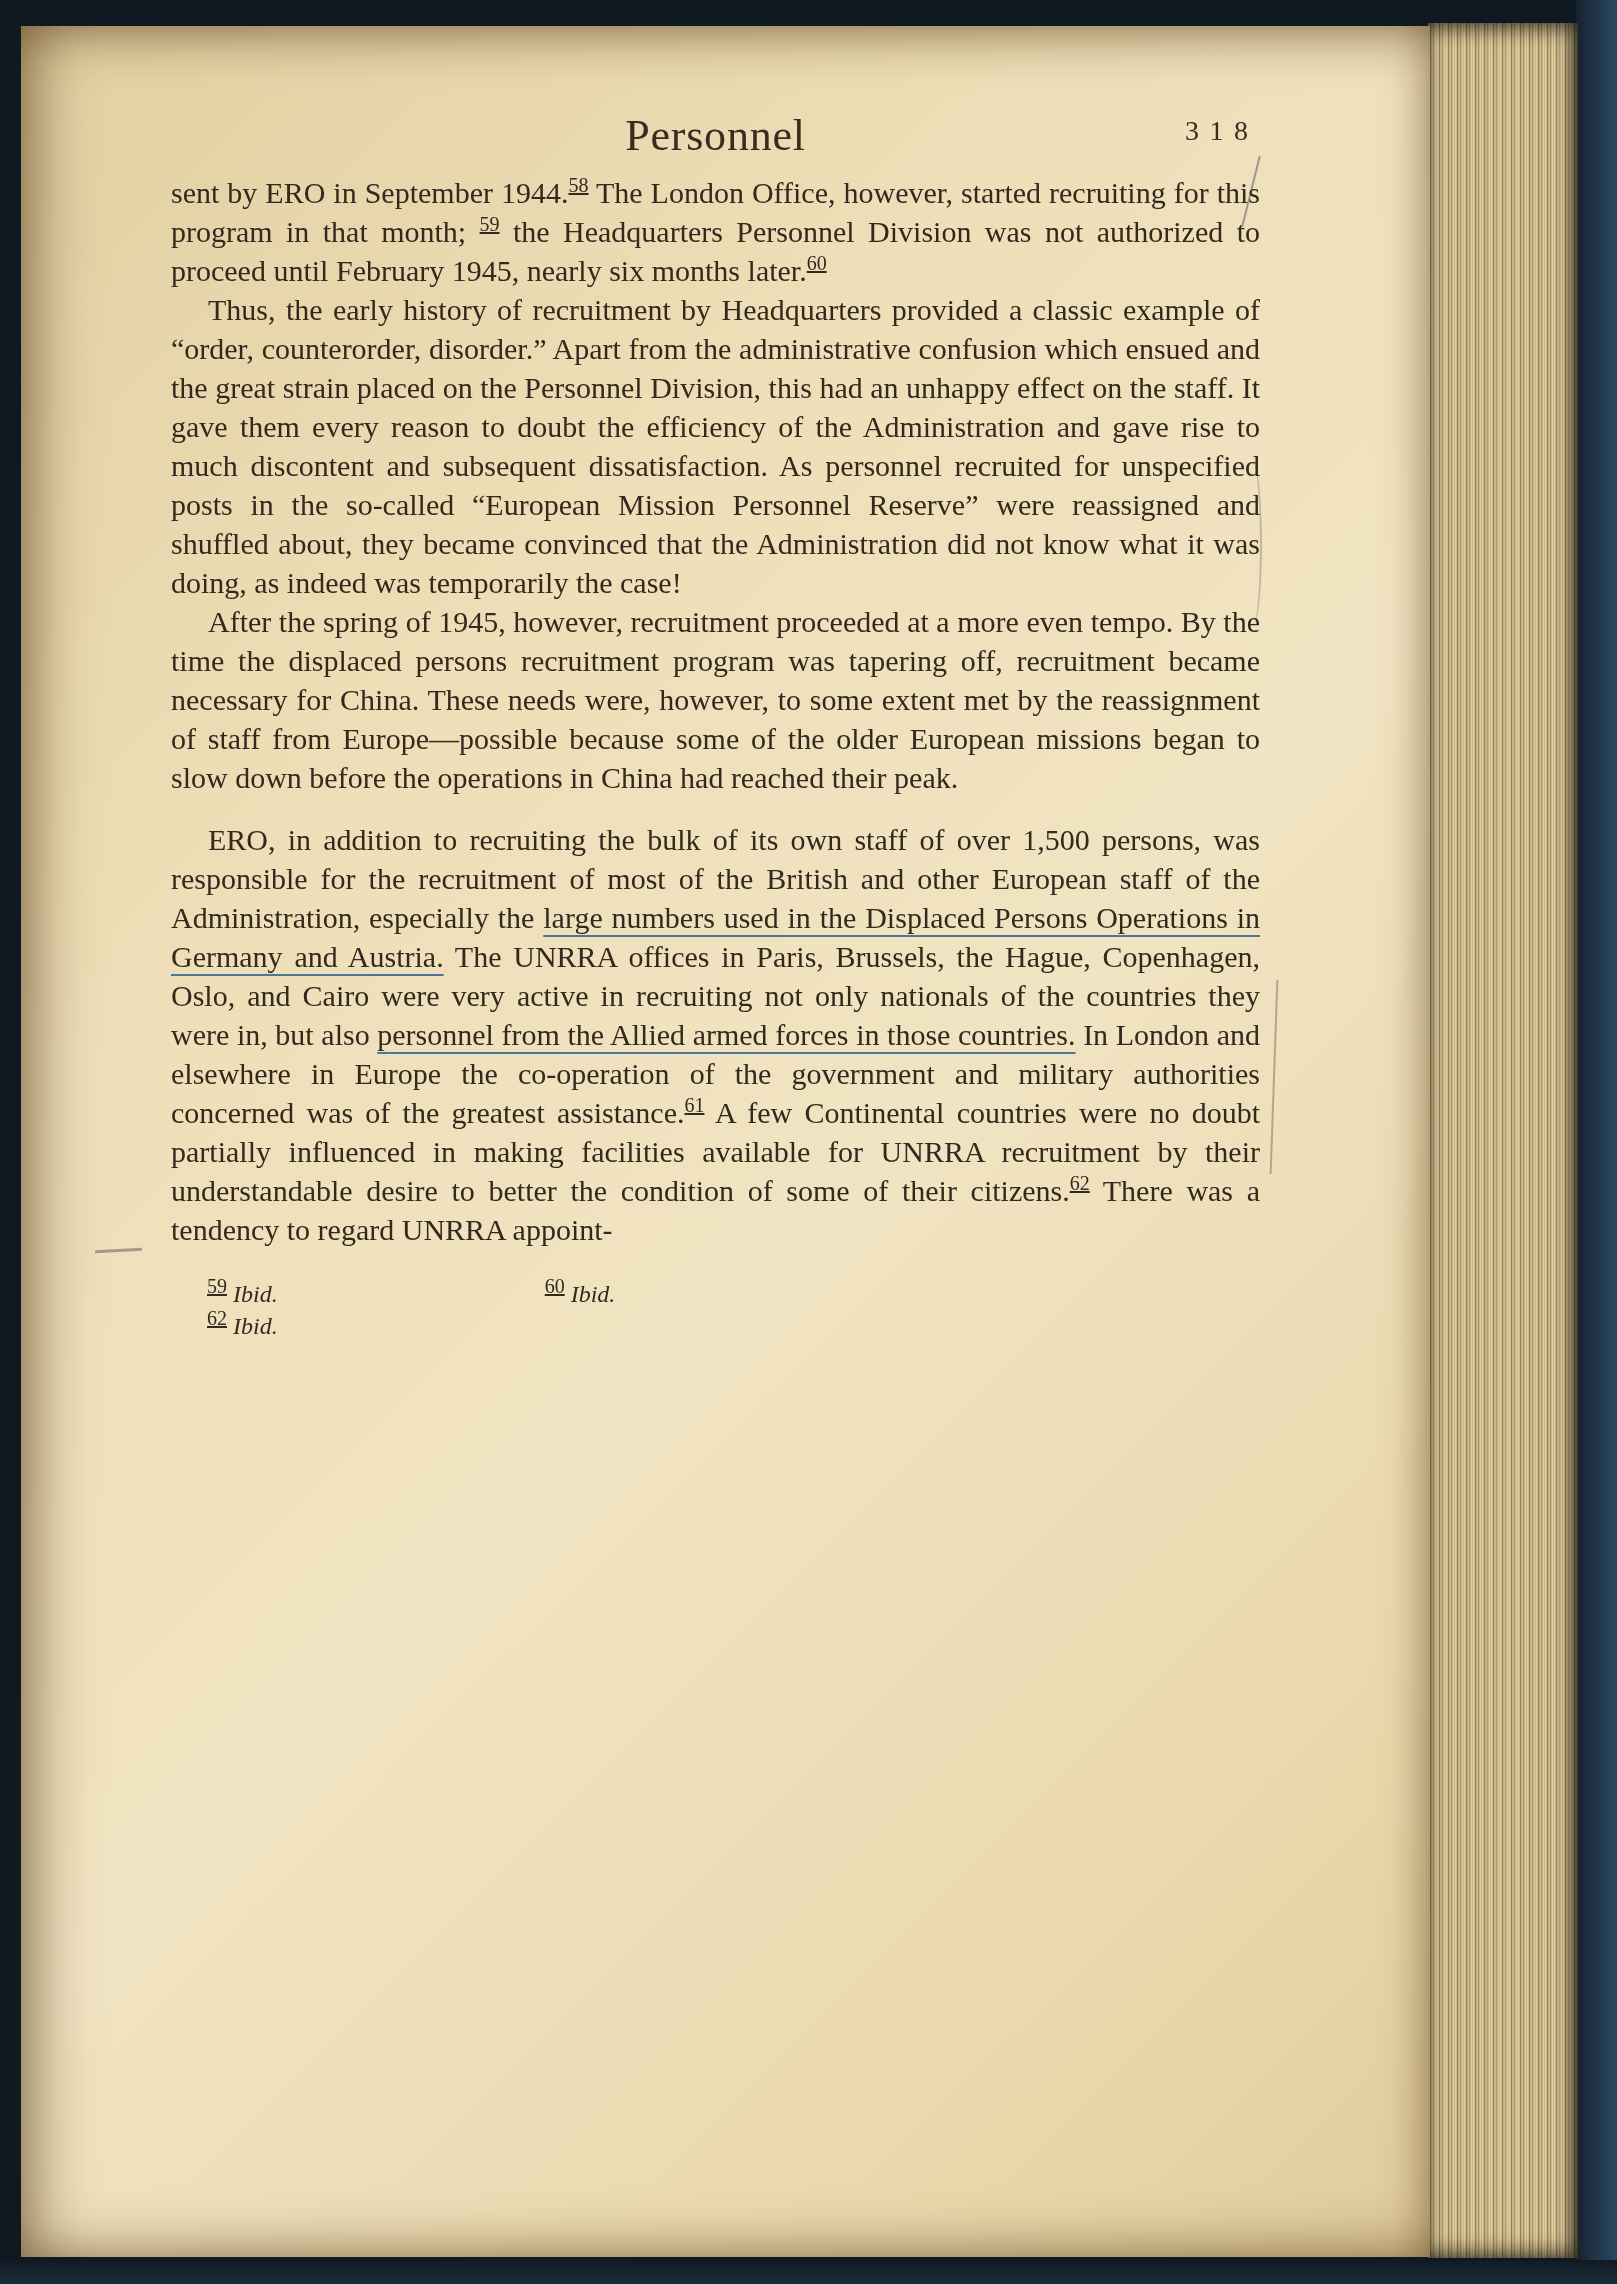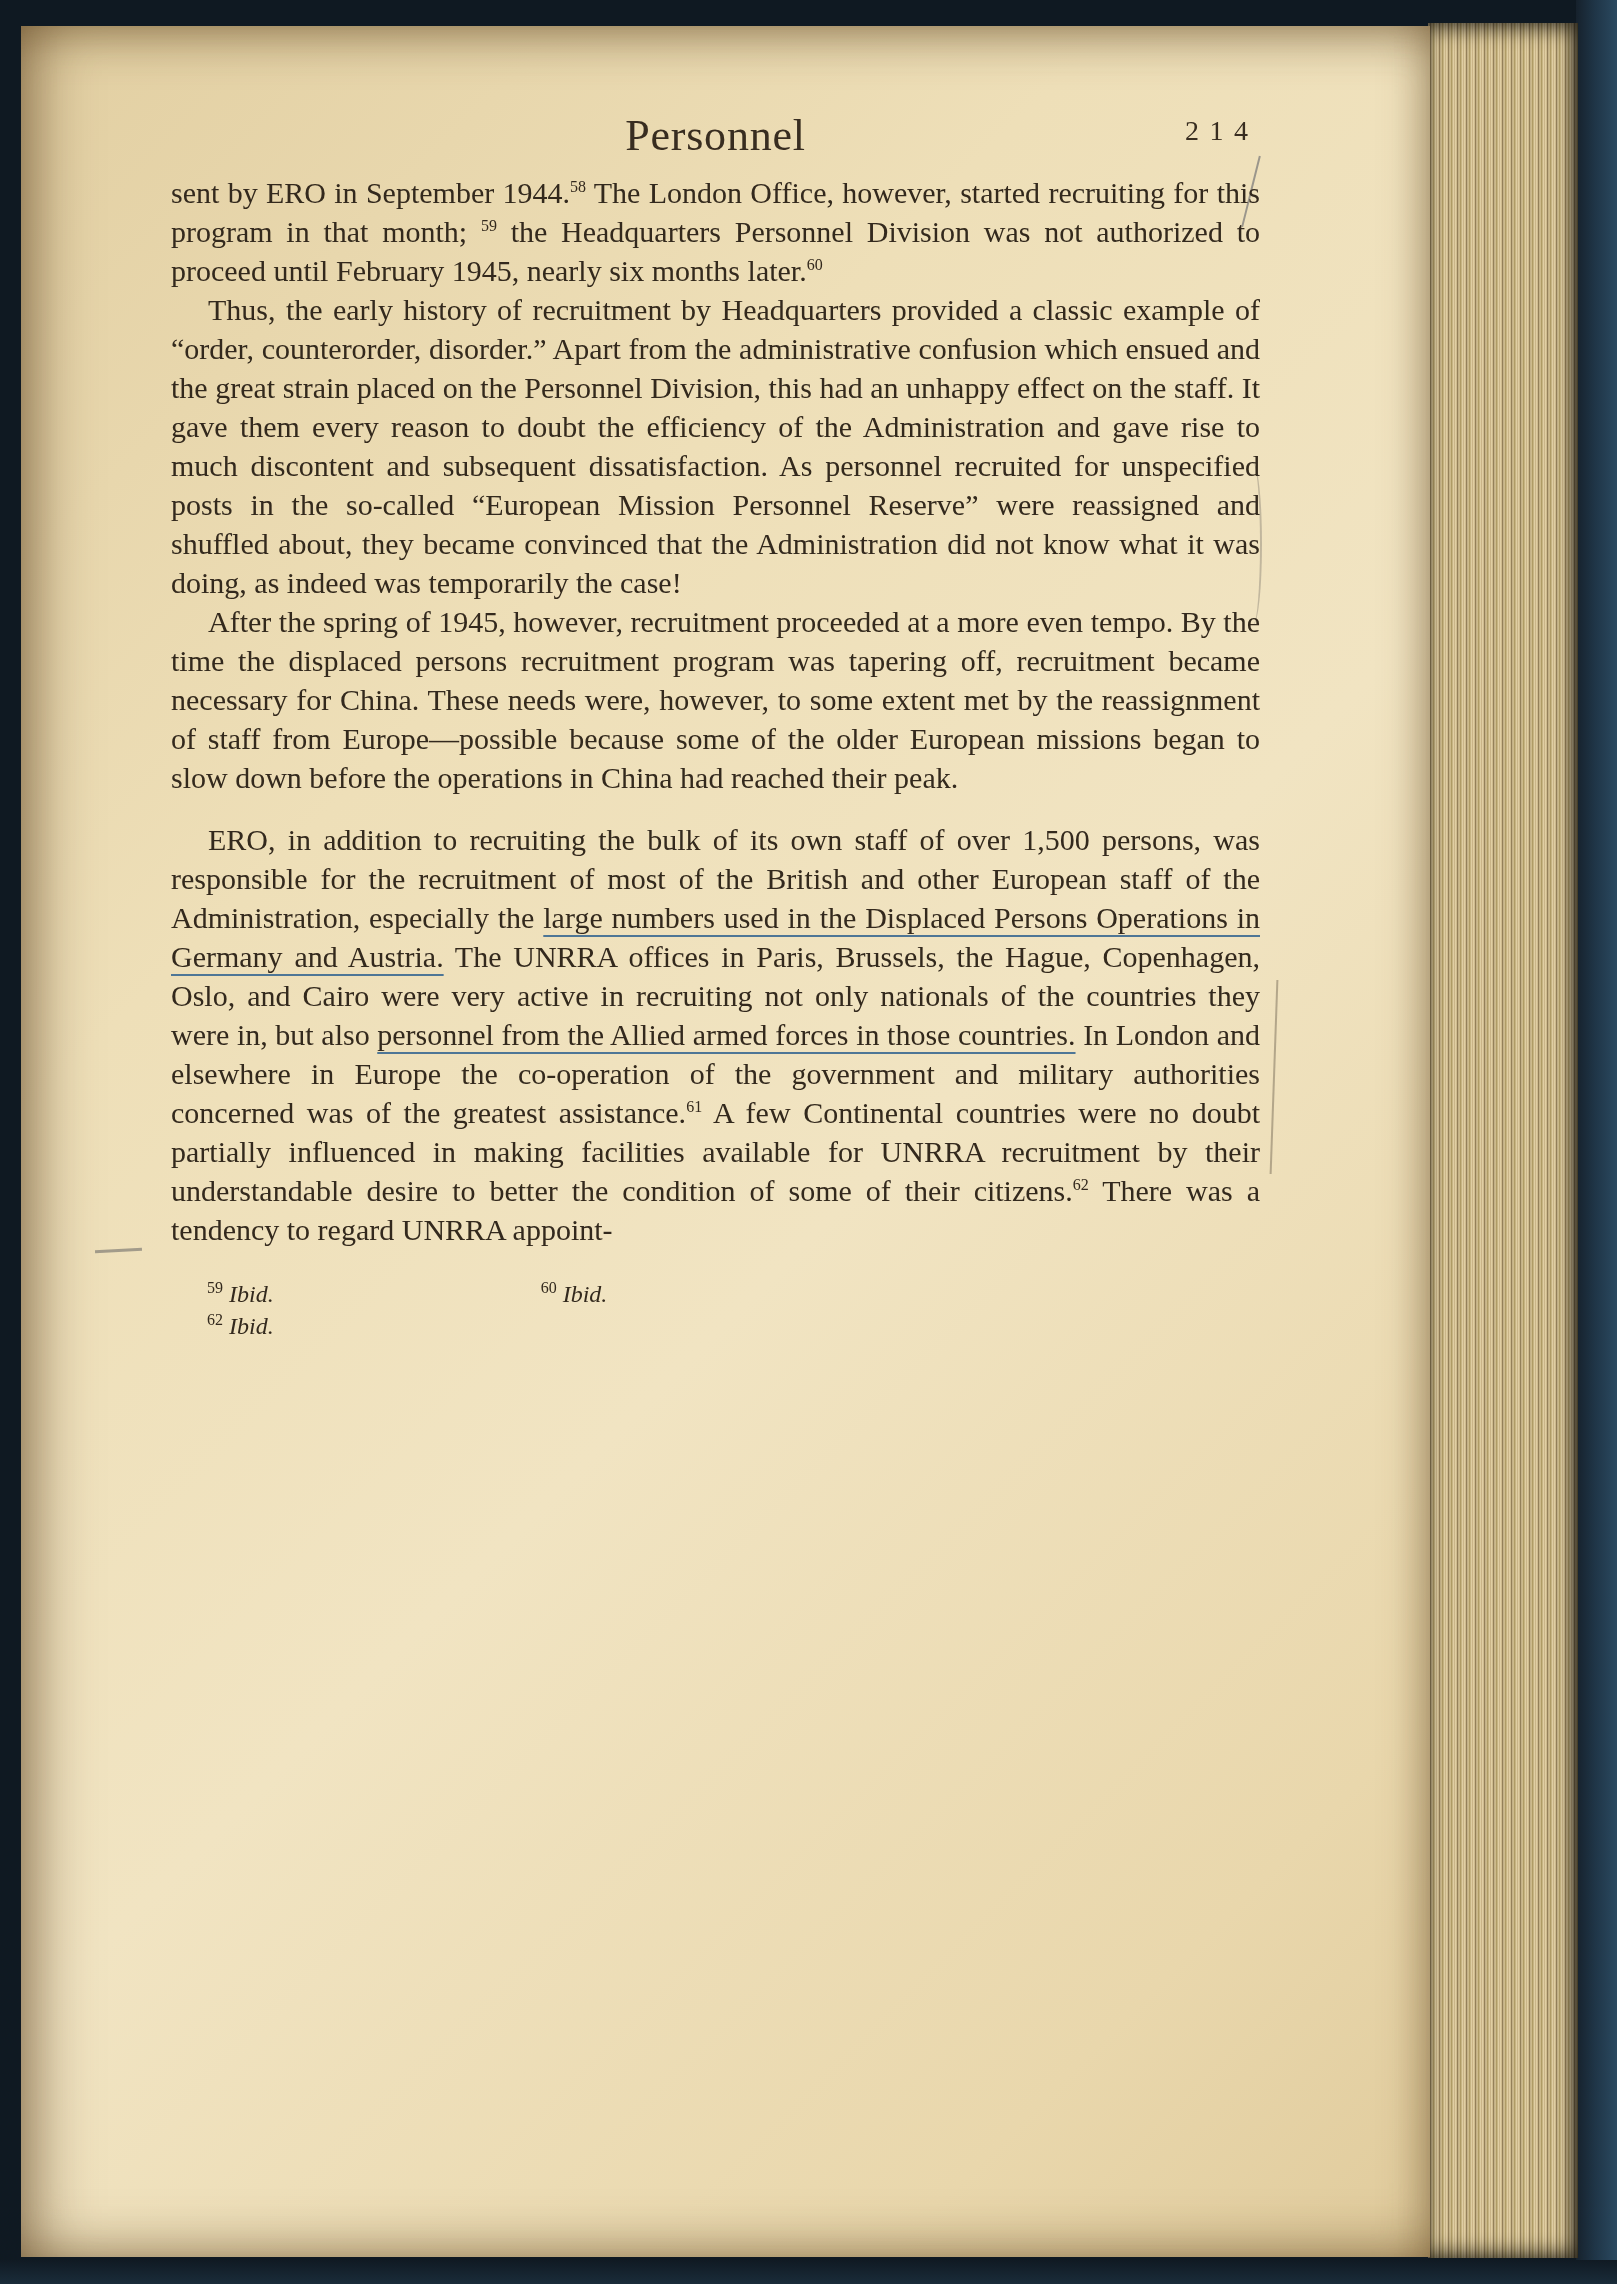--- a/index.html
+++ b/index.html
@@ -57,21 +57,21 @@
     font-size:28px; letter-spacing:10.5px; color:#382d20;
   }
 
   .para {
     font-size:30px; line-height:39px; text-align:justify;
     color:#33291d;
   }
   .para.indent { text-indent:37px; }
   .para.section-break { margin-top:23px; }
 
-  sup { font-size:16px; vertical-align:super; line-height:0; }
+  sup { font-size:20px; vertical-align:super; line-height:0;text-decoration:underline; }
 
   .ink-underline {
     text-decoration:underline;
     text-decoration-color:#4e7696;
     text-decoration-thickness:2.4px;
     text-underline-offset:7.3px;
   }
 
   .footnotes { margin-top:29px; }
   .footnote {
@@ -111,21 +111,21 @@
 
   <div class="mark mark-slash-top"></div>
   <div class="mark mark-curve-right"></div>
   <div class="mark mark-vertical-right"></div>
   <div class="mark mark-dash-left"></div>
 
   <div class="text-block">
 
     <div class="page-header">
       <div class="running-title">Personnel</div>
-      <div class="page-number">214</div>
+      <div class="page-number">318</div>
     </div>
 
     <div>
         <p class="para"><span>sent by ERO in September 1944.</span><sup>58</sup><span> The London Office, however, started recruiting for this program in that month; </span><sup>59</sup><span> the Headquarters Personnel Division was not authorized to proceed until February 1945, nearly six months later.</span><sup>60</sup></p>
         <p class="para indent"><span>Thus, the early history of recruitment by Headquarters provided a classic example of “order, counterorder, disorder.” Apart from the administrative confusion which ensued and the great strain placed on the Personnel Division, this had an unhappy effect on the staff. It gave them every reason to doubt the efficiency of the Administration and gave rise to much discontent and subsequent dissatisfaction. As personnel recruited for unspecified posts in the so-called “European Mission Personnel Reserve” were reassigned and shuffled about, they became convinced that the Administration did not know what it was doing, as indeed was temporarily the case!</span></p>
         <p class="para indent"><span>After the spring of 1945, however, recruitment proceeded at a more even tempo. By the time the displaced persons recruitment program was tapering off, recruitment became necessary for China. These needs were, however, to some extent met by the reassignment of staff from Europe—possible because some of the older European missions began to slow down before the operations in China had reached their peak.</span></p>
         <p class="para indent section-break"><span>ERO, in addition to recruiting the bulk of its own staff of over 1,500 persons, was responsible for the recruitment of most of the British and other European staff of the Administration, especially the </span><span class="ink-underline">large numbers used in the Displaced Persons Operations in Germany and Austria.</span><span> The UNRRA offices in Paris, Brussels, the Hague, Copenhagen, Oslo, and Cairo were very active in recruiting not only nationals of the countries they were in, but also </span><span class="ink-underline">personnel from the Allied armed forces in those countries.</span><span> In London and elsewhere in Europe the co-operation of the government and military authorities concerned was of the greatest assistance.</span><sup>61</sup><span> A few Continental countries were no doubt partially influenced in making facilities available for UNRRA recruitment by their understandable desire to better the condition of some of their citizens.</span><sup>62</sup><span> There was a tendency to regard UNRRA appoint-</span></p>
       </div>
 
     <div class="footnotes">

